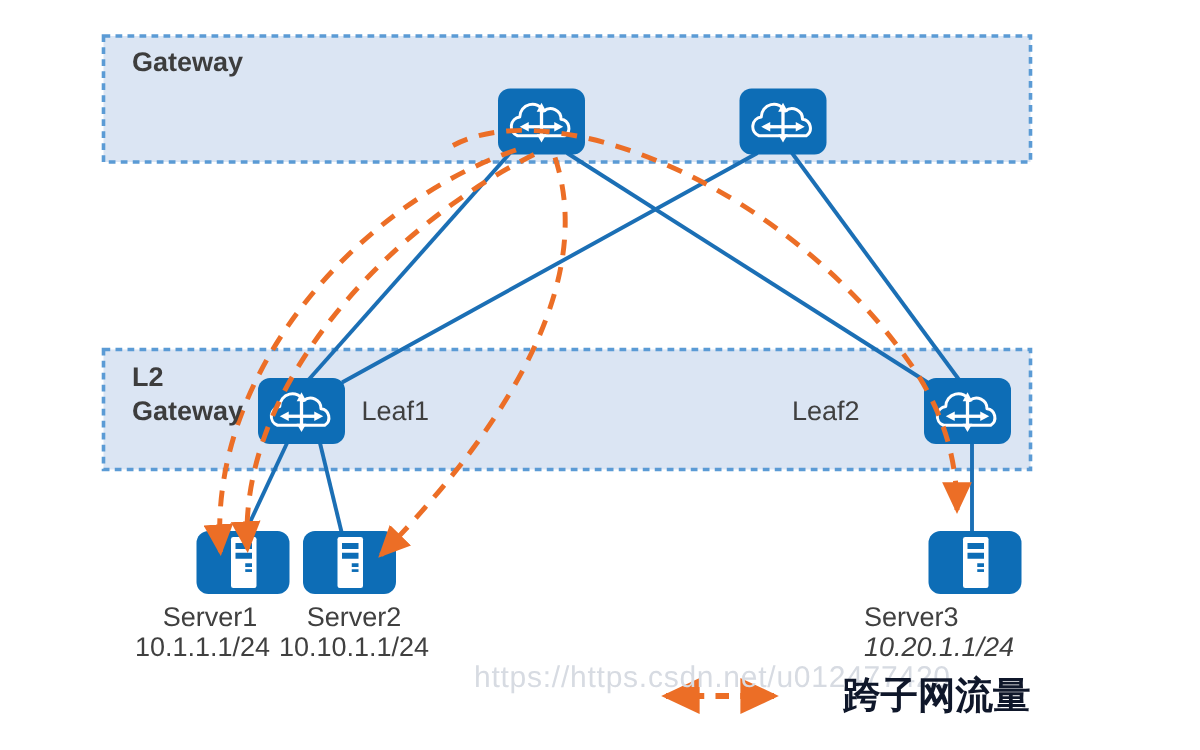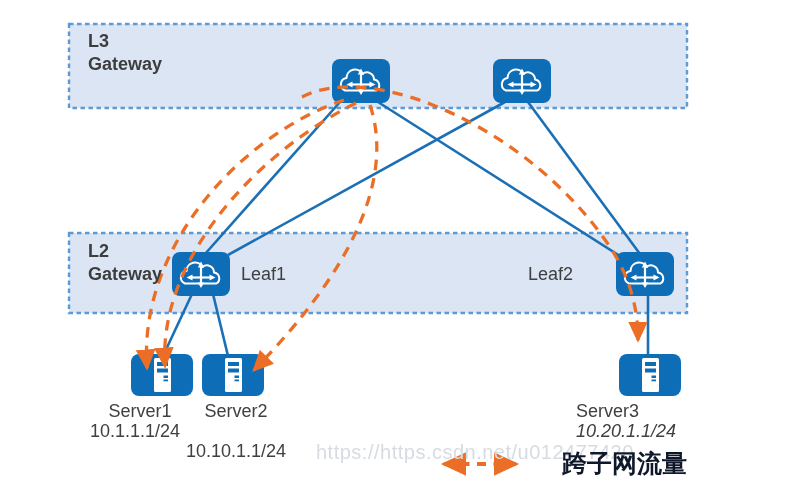--- a/index.html
+++ b/index.html
@@ -77,33 +77,32 @@
       <path d="M 370,105 C 395,180 350,272 254,370" marker-end="url(#oarrow)"></path>
       <path d="M 302,97 C 372,60 532,128 612,250 C 632,282 638,312 638,340" marker-end="url(#oarrow)"></path>
     </g>
 
     <path d="M 444,464 L 516,464" stroke="#ec6e26" stroke-width="4" fill="none" stroke-dasharray="9 7.5" marker-start="url(#oarrow)" marker-end="url(#oarrow)"></path>
   </svg>
 
   <div id="watermark">https://https.csdn.net/u012477420</div>
 
   <div class="zone-title" style="left:88px;top:30px;">
-    <div>L3</div>
     <div>Gateway</div>
   </div>
   <div class="zone-title" style="left:88px;top:240px;">
     <div>L2</div>
     <div>Gateway</div>
   </div>
 
   <div class="lbl" style="left:241px;top:264px;">Leaf1</div>
   <div class="lbl node-label-r" style="left:528px;top:264px;width:82px;">Leaf2</div>
 
   <div class="lbl node-label-c" style="left:90px;top:401px;width:100px;">Server1</div>
   <div class="lbl node-label-c" style="left:80px;top:421px;width:110px;">10.1.1.1/24</div>
   <div class="lbl node-label-c" style="left:186px;top:401px;width:100px;">Server2</div>
-  <div class="lbl node-label-c" style="left:181px;top:421px;width:110px;margin-top:20px;">10.10.1.1/24</div>
+  <div class="lbl node-label-c" style="left:181px;top:421px;width:110px;">10.10.1.1/24</div>
   <div class="lbl" style="left:576px;top:401px;">Server3</div>
   <div class="lbl" style="left:576px;top:421px;font-style:italic;">10.20.1.1/24</div>
 
   <div id="legend-label">跨子网流量</div>
 
 </div>
 
 </body></html>

